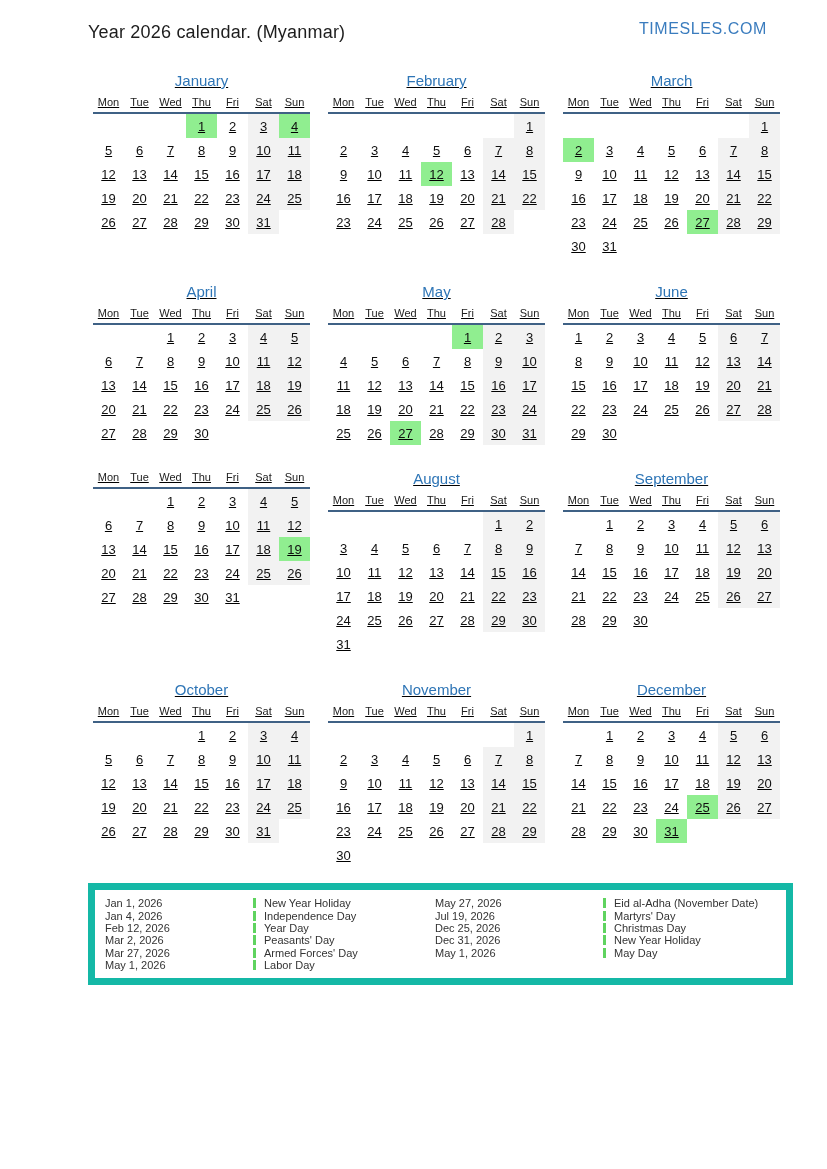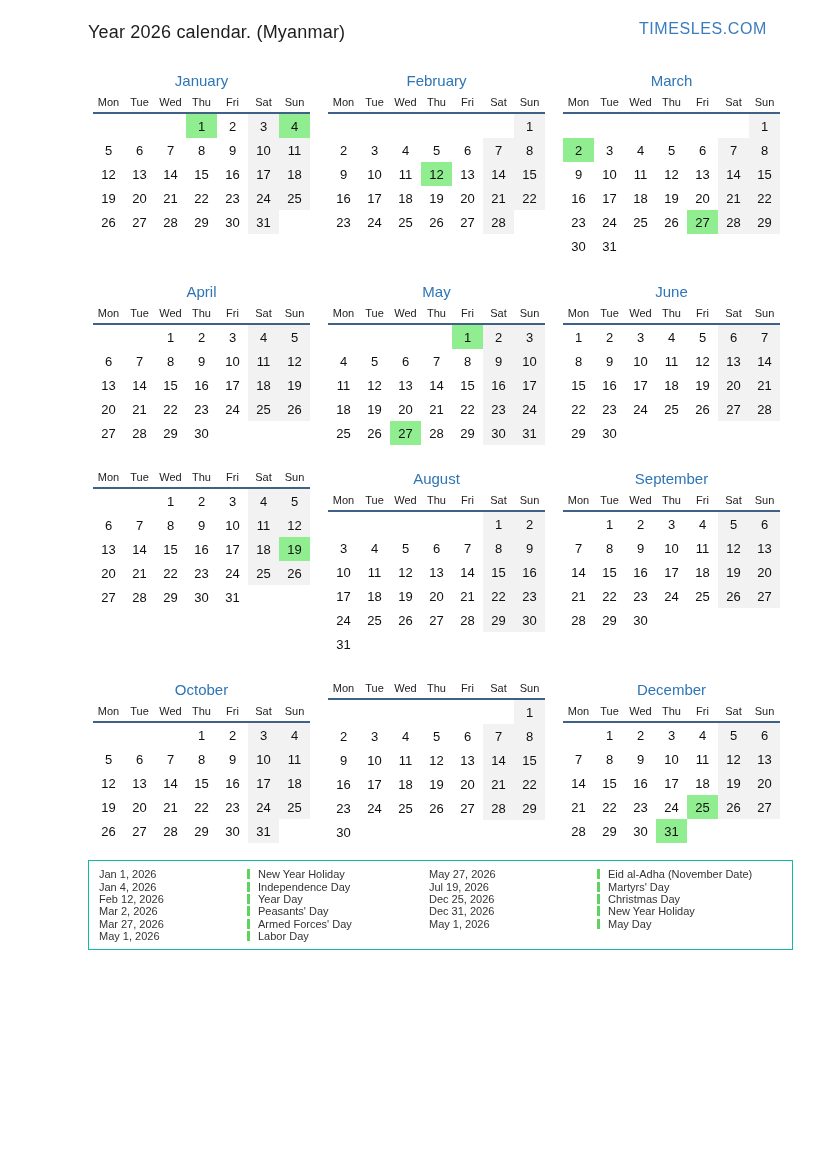--- a/index.html
+++ b/index.html
@@ -7,29 +7,29 @@
     width:827px;height:1169px;background:#ffffff;
     font-family:"Liberation Sans", sans-serif;
     position:relative;overflow:hidden;
     --hl:#90ee90; --wknd:#f2f2f2; --mtitle:#2e75b6; --rule:#3f6185; --site:#3a7cbe; --bar:#5fd35f;
   }
   .page{padding:20px 60px 0 88px;}
   .header{display:flex;justify-content:space-between;align-items:flex-start;}
   .page-title{font-size:18px;font-weight:normal;color:#1d1d1d;margin:2px 0 0 0;letter-spacing:0.2px;}
   .site-link{font-size:16px;color:var(--site);letter-spacing:0.6px;cursor:pointer;text-decoration:none;text-align:center;}
   .months{margin-top:29px;margin-left:5px;display:grid;grid-template-columns:repeat(3,217px);column-gap:18px;row-gap:25px;align-items:start;}
-  .month{width:217px;}
+  .month{width:217px;text-decoration:underline;}
   .month-title{text-align:center;color:var(--mtitle);font-size:15px;height:19px;margin-bottom:4px;cursor:pointer;}
   .mgrid{display:grid;grid-template-columns:repeat(7,31px);}
   .dow{height:16px;font-size:11px;color:#222;text-align:center;line-height:14px;}
   .rule{grid-column:1/-1;height:0;border-bottom:2px solid var(--rule);margin-top:1px;}
   .day{height:24px;font-size:13px;color:#101010;display:flex;align-items:center;justify-content:center;}
   .day.wknd{background:var(--wknd);}
   .day.hl{background:var(--hl);}
-  .legend{margin-top:16px;width:705px;box-sizing:border-box;border:1px solid #14b8a6;
+  .legend{margin-top:16px;width:705px;box-sizing:border-box;border:7px solid #14b8a6;
           display:flex;padding:7px 0 7px 10px;}
   .lg-col{display:flex;flex-direction:column;}
   .lg-col-1{width:330px;}
   .lg-row{display:flex;align-items:center;height:12.4px;font-size:11px;color:#333;}
   .lg-date{width:148px;}
   .lg-col-2 .lg-date{width:168px;}
   .lg-bar{width:3px;height:10px;background:var(--bar);margin-right:8px;flex:0 0 3px;}
 </style>
 </head>
 <body style="--hl: #90ee90; --wknd: #f2f2f2; --mtitle: #2e75b6; --rule: #3f6185; --site: #3a7cbe; --bar: #5fd35f;">
@@ -528,20 +528,21 @@
           <div class="day">26</div>
           <div class="day">27</div>
           <div class="day">28</div>
           <div class="day">29</div>
           <div class="day">30</div>
           <div class="day wknd">31</div>
           <div class="day"></div>
         </div>
       </div>
       <div class="month">
+        <div class="month-title">November</div>
         <div class="mgrid">
           <div class="dow">Mon</div>
           <div class="dow">Tue</div>
           <div class="dow">Wed</div>
           <div class="dow">Thu</div>
           <div class="dow">Fri</div>
           <div class="dow">Sat</div>
           <div class="dow">Sun</div>
           <div class="rule"></div>
           <div class="day"></div>

